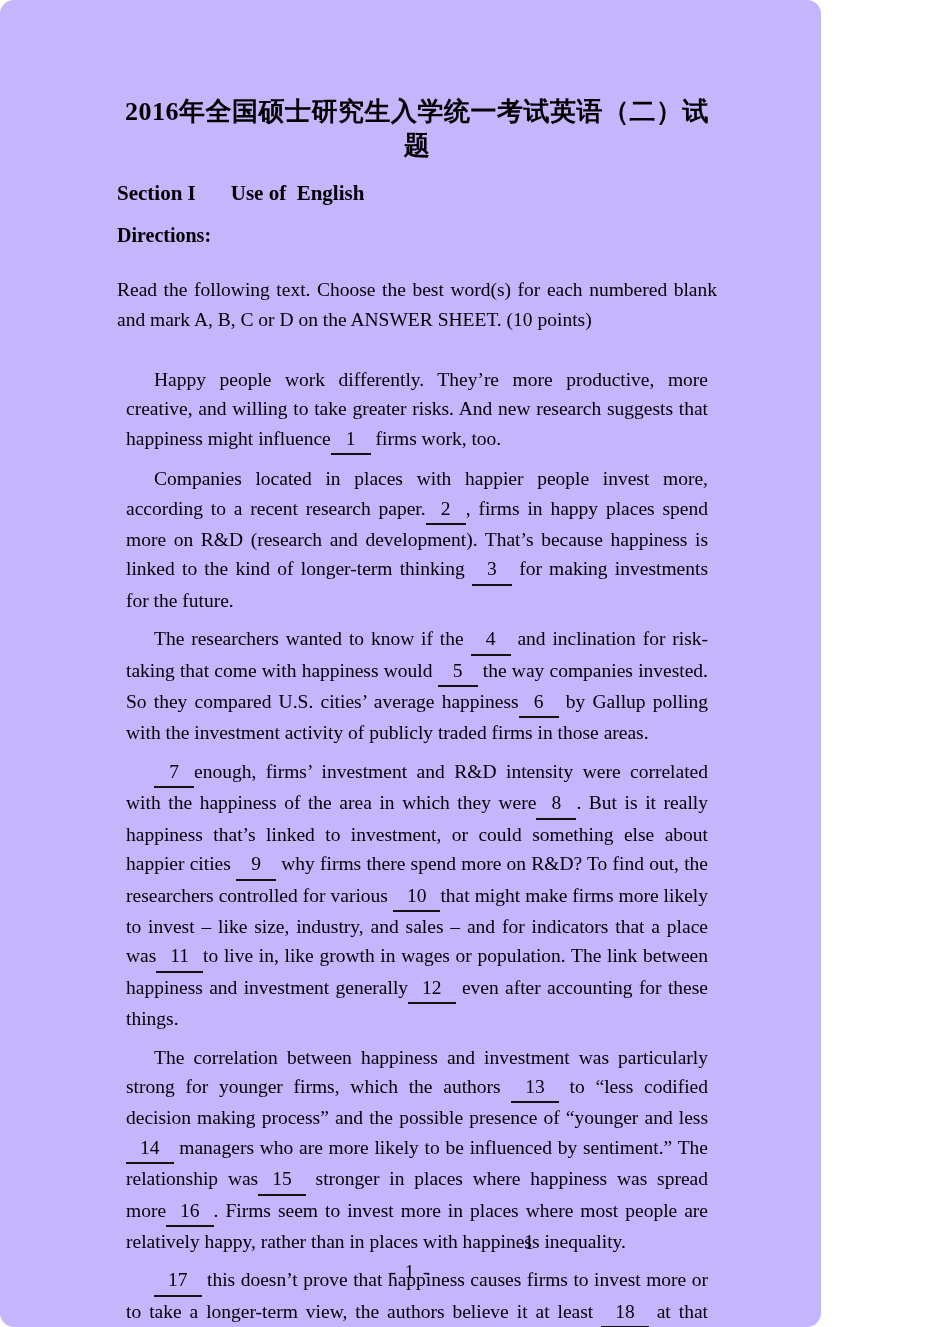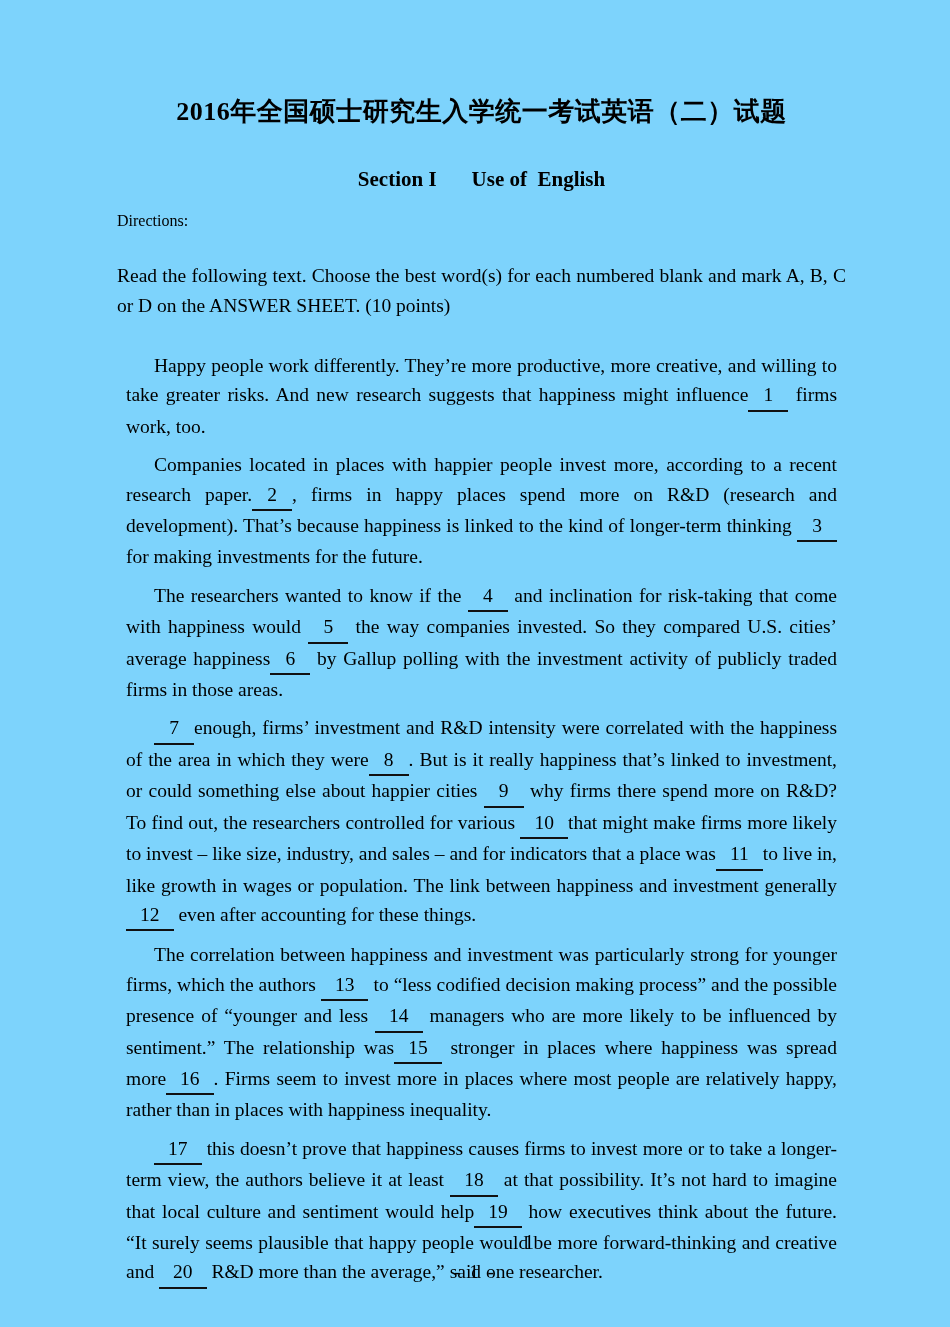--- a/index.html
+++ b/index.html
@@ -1,48 +1,49 @@
 <!DOCTYPE html>
 <html><head>
 <meta charset="utf-8">
 <style>
   html, body { margin: 0; padding: 0; background: #ffffff; }
   .page {
     position: relative;
-    width: 950px;
+    width: 821px;
     height: 1327px;
-    background: #7dd3fc;
+    background: #c4b5fd;
     color: #000000;
     font-family: "Liberation Serif", "DejaVu Serif", serif;
     overflow: hidden;
+    border-radius: 14px;
   }
   .body-col { margin: 0 104px 0 117px; }
   .doc-title {
     margin: 0;
     padding-top: 95px;
     text-align: center;
     font-size: 26px;
     line-height: 34px;
     font-weight: bold;
     letter-spacing: 0.5px;
   }
   .section-heading {
-    margin-top: 36px;
-    text-align: center;
+    margin-top: 16px;
+    text-align: left;
     font-size: 21px;
     line-height: 28px;
     font-weight: bold;
   }
   .section-title { margin-left: 35px; }
   .pre { white-space: pre-wrap; }
   .directions-heading {
     margin: 14px 0 0 0;
-    font-size: 16px;
+    font-size: 20px;
     line-height: 28px;
-    font-weight: normal;
+    font-weight: bold;
   }
   .directions-text {
     margin: 26px 0 0 0;
     font-size: 19.5px;
     line-height: 29.5px;
     text-align: justify;
   }
   .passage { margin-top: 31px; }
   .para {
     margin: 9px;

